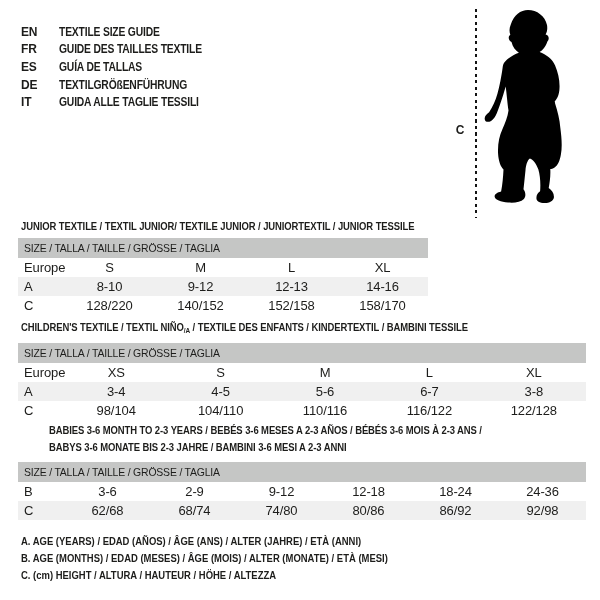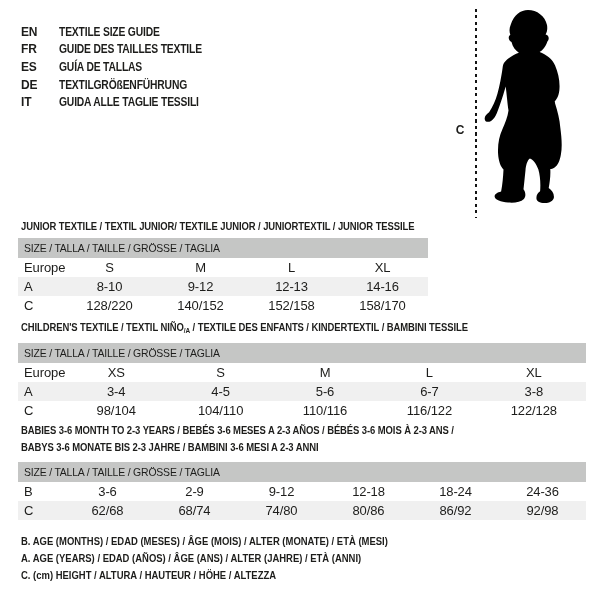--- a/index.html
+++ b/index.html
@@ -21,21 +21,21 @@
 
   
   .dotline{left:475px;top:9px;width:2px;height:209px;
     background-image:repeating-linear-gradient(180deg,#141414 0 3px,transparent 3px 6.5px);}
   .figure-c{left:451px;top:123px;width:18px;text-align:center;font-size:12px;font-weight:bold;}
   .silhouette{left:484px;top:8px;}
 
   
   .sec-title{font-size:11px;font-weight:bold;white-space:nowrap;letter-spacing:-0.1px;}
   .sec-title .sub{font-size:7.5px;vertical-align:-2px;}
-  .two-line{line-height:17px;}
+  .two-line{line-height:17px;margin-left:28px;}
 
   
   .size-table{position:absolute;}
   .bar{height:20px;background:#c5c6c5;display:flex;align-items:center;padding-left:6px;font-size:11px;letter-spacing:-0.2px;}
   .trow{display:flex;align-items:center;height:19px;font-size:13px;letter-spacing:-0.1px;}
   .trow.stripe{background:#f0f0f0;}
   .tlabel{width:40px;flex:0 0 40px;padding-left:6px;}
   .tcell{flex:1;text-align:center;}
 
   
@@ -205,16 +205,16 @@
     <span class="tcell">62/68</span>
     <span class="tcell">68/74</span>
     <span class="tcell">74/80</span>
     <span class="tcell">80/86</span>
     <span class="tcell">86/92</span>
     <span class="tcell">92/98</span>
   </div>
 </div>
 
 <div class="abs notes">
+  <div class="note-line"><span class="cond">A. AGE (YEARS) / EDAD (AÑOS) / ÂGE (ANS) / ALTER (JAHRE) / ETÀ (ANNI)</span></div>
   <div class="note-line"><span class="cond">B. AGE (MONTHS) / EDAD (MESES) / ÂGE (MOIS) / ALTER (MONATE) / ETÀ (MESI)</span></div>
-  <div class="note-line"><span class="cond">A. AGE (YEARS) / EDAD (AÑOS) / ÂGE (ANS) / ALTER (JAHRE) / ETÀ (ANNI)</span></div>
   <div class="note-line"><span class="cond">C. (cm) HEIGHT / ALTURA / HAUTEUR / HÖHE / ALTEZZA</span></div>
 </div>
 
 </body></html>

